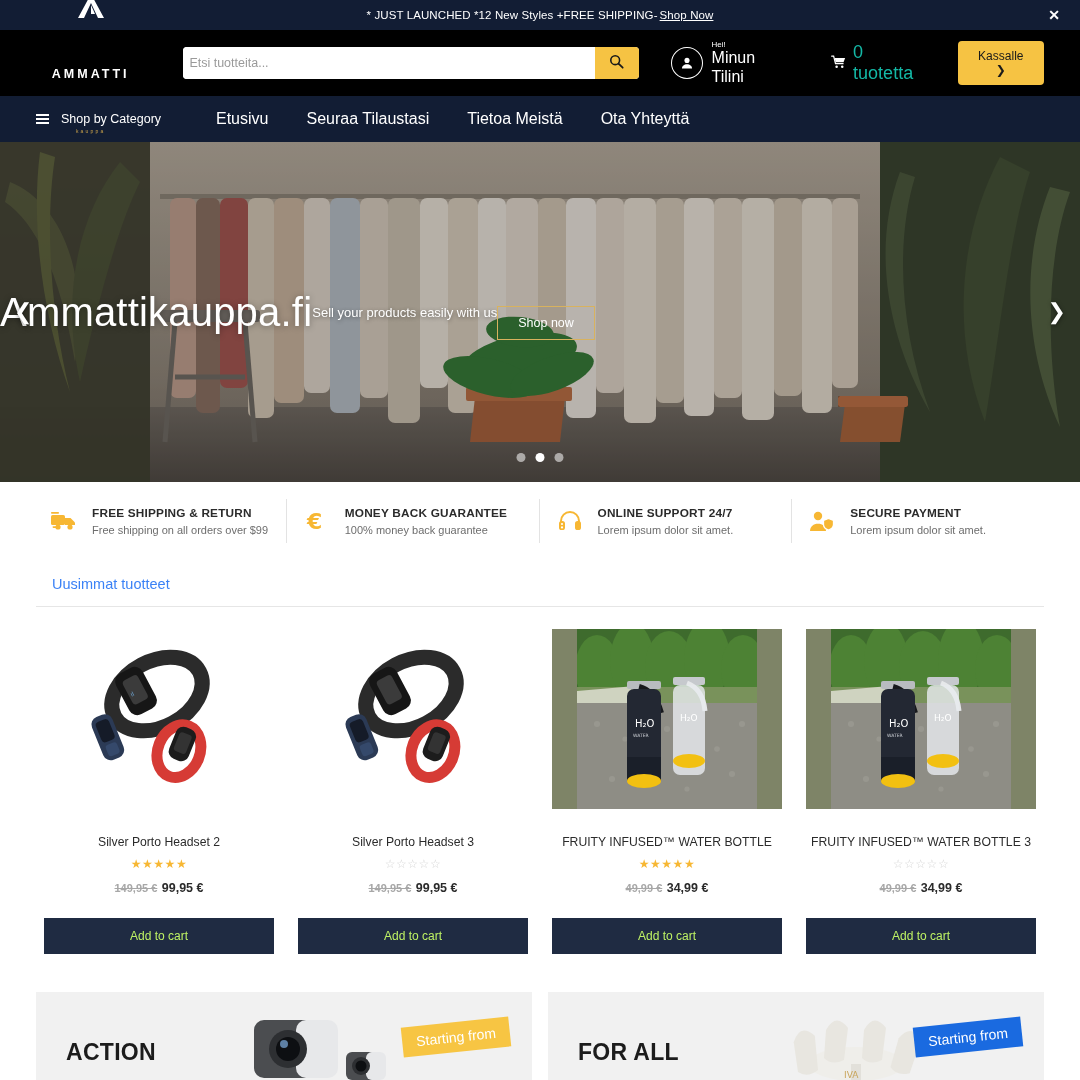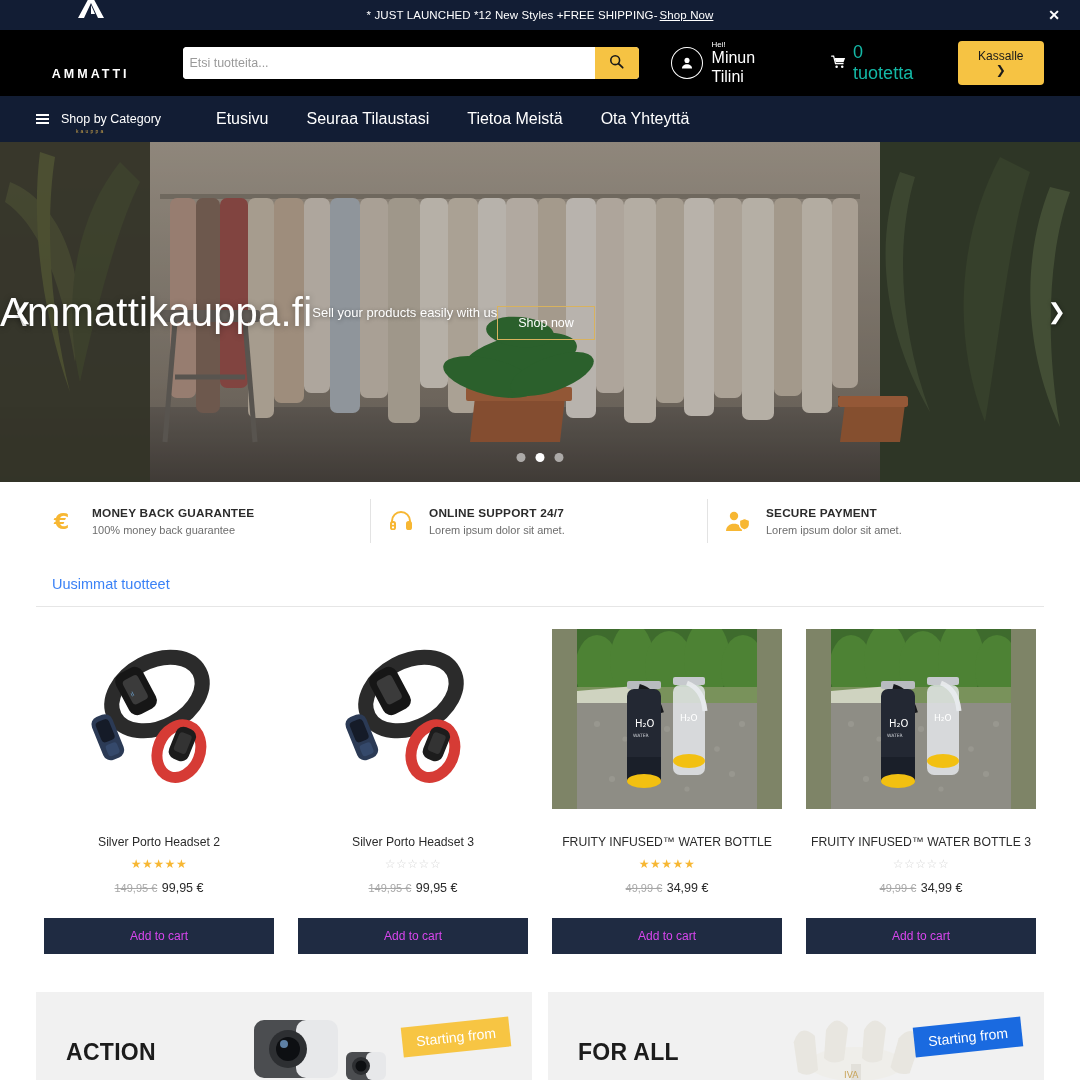--- a/index.html
+++ b/index.html
@@ -172,28 +172,28 @@
   .card-title {
     text-align: center; font-size: 12.2px; color: #2b2b2b; margin-top: 26px;
   }
   .stars {
     text-align: center; margin-top: 9px; font-size: 12px;
     letter-spacing: .5px; line-height: 1;
   }
   .stars .on { color: #f7b733; }
   .stars .off { color: #d7d7d7; }
   .prices {
-    text-align: center; margin-top: 8px;
+    text-align: center; margin-top: 8px; font-weight: bold;
   }
   .price-old {
     font-size: 11px; color: #a7a7a7; text-decoration: line-through;
   }
   .price-new { font-size: 12.5px; color: #2b2b2b; }
   .cart-btn {
-    margin-top: 22px; width: 100%; background: #1f2b42; color: #d946ef;
+    margin-top: 22px; width: 100%; background: #1f2b42; color: #bef264;
     border: none; padding: 11px 0; font-size: 12px; cursor: pointer;
     font-family: "Liberation Sans", sans-serif;
   }
 
   
   .promos {
     display: grid; grid-template-columns: 1fr 1fr; gap: 16px;
     padding: 38px 36px 0 36px;
   }
   .promo {
@@ -392,20 +392,36 @@
 
   <div class="hero-dots">
     <i></i>
     <i class="on"></i>
     <i></i>
   </div>
 </div>
 
 <div class="features">
 
+  <div class="feat">
+    <span class="feat-icon">
+      <svg width="26" height="20" viewBox="0 0 26 20">
+        <rect x="0" y="4" width="14" height="10" rx="1.6" fill="#f7b733"></rect>
+        <path d="M14 7h5.5l4.5 4.4V14H14z" fill="#f7b733"></path>
+        <circle cx="7" cy="16" r="2.6" fill="#f7b733"></circle>
+        <circle cx="19" cy="16" r="2.6" fill="#f7b733"></circle>
+        <rect x="0" y="1" width="8" height="1.7" rx="0.8" fill="#f7b733"></rect>
+        <rect x="1.5" y="15.3" width="6" height="1.6" rx="0.8" fill="#f7b733"></rect>
+      </svg>
+    </span>
+    <span>
+      <span class="feat-title" style="display:block">FREE SHIPPING &amp; RETURN</span>
+      <span class="feat-desc" style="display:block">Free shipping on all orders over $99</span>
+    </span>
+  </div>
 
   <div class="feat">
     <span class="feat-icon">
       <svg width="22" height="24" viewBox="0 0 22 24">
         <text x="1" y="20" font-family="DejaVu Sans, sans-serif" font-size="22" font-weight="bold" fill="#f7b733">€</text>
       </svg>
     </span>
     <span>
       <span class="feat-title" style="display:block">MONEY BACK GUARANTEE</span>
       <span class="feat-desc" style="display:block">100% money back guarantee</span>

